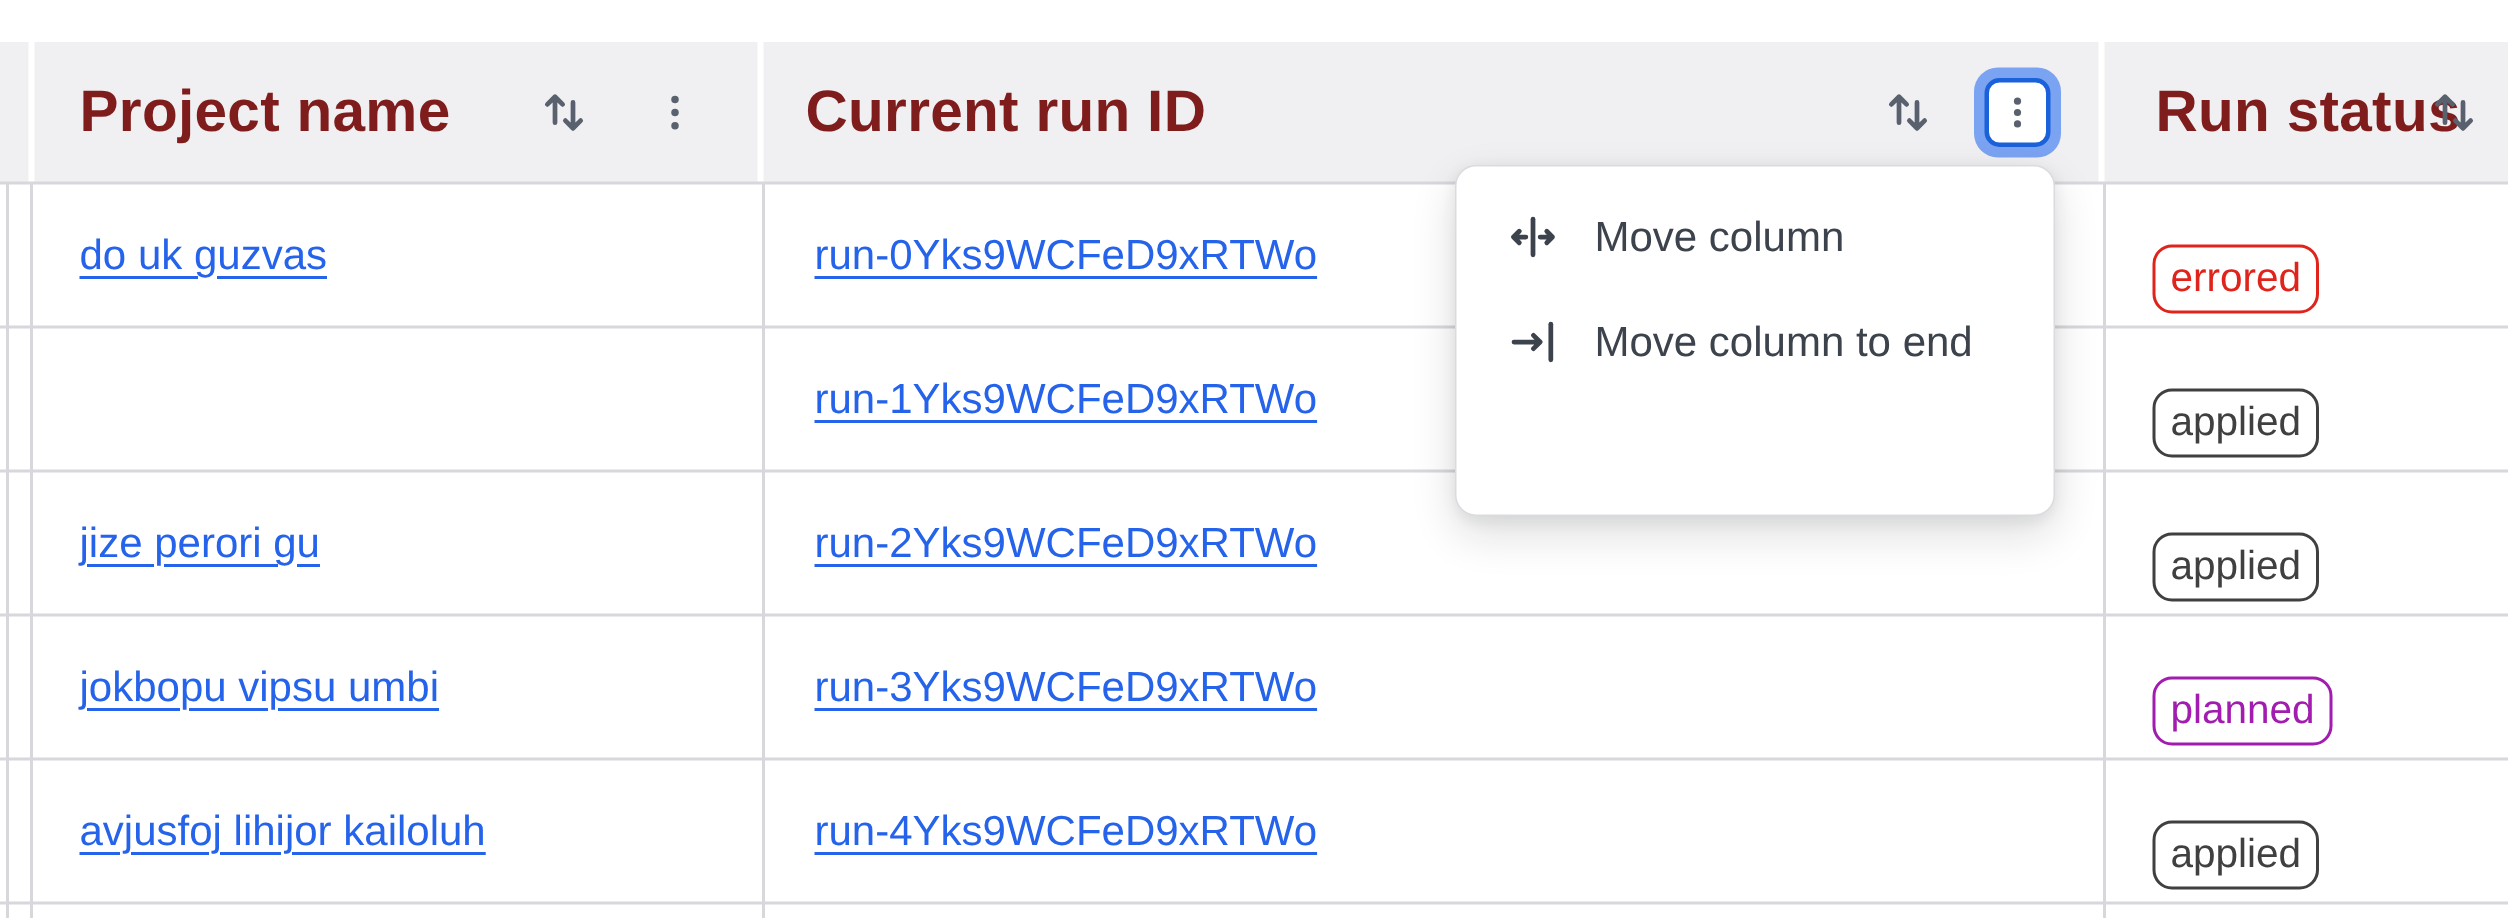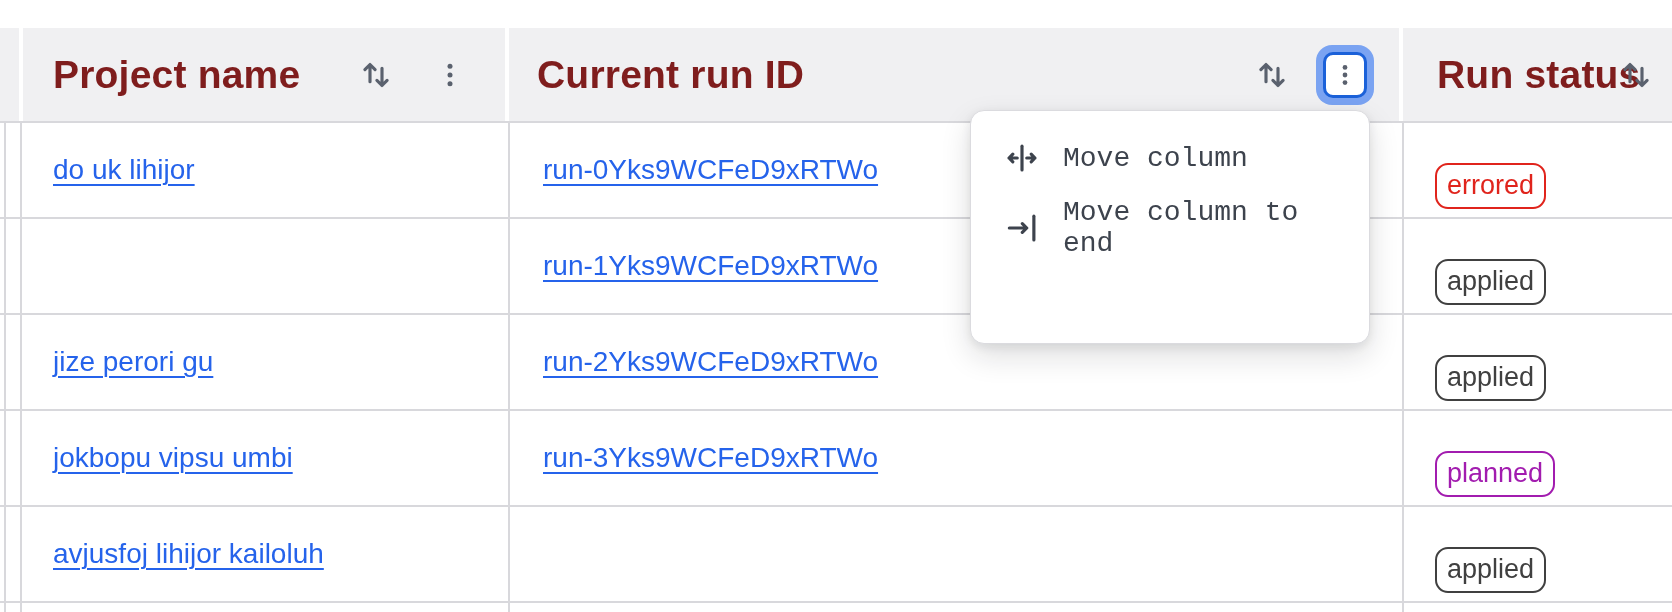--- a/index.html
+++ b/index.html
@@ -65,21 +65,21 @@
   }
   .badge-errored{color:#e0241c;}
   .badge-applied{color:#404040;}
   .badge-planned{color:#a21caf;}
 
   
   .menu{
     position:absolute;left:970px;top:110px;width:400px;height:234px;
     background:#ffffff;border:1px solid #dbdbdf;border-radius:14px;
     box-shadow:0 12px 30px rgba(18,20,28,.14),0 3px 10px rgba(18,20,28,.08);
-    padding:12px 0;box-sizing:border-box;z-index:20;font-family:Liberation Mono, monospace;
+    padding:12px 0;box-sizing:border-box;z-index:20;
   }
   .menu-item{
     height:70px;display:flex;align-items:center;gap:22px;padding:0 24px 0 32px;
     font-size:28px;color:#3d434d;cursor:pointer;
   }
   .menu-item svg{flex:0 0 auto;}
 </style>
 </head>
 <body>
 
@@ -130,21 +130,21 @@
   <div class="hline" style="top:121px"></div>
   <div class="hline" style="top:217px"></div>
   <div class="hline" style="top:313px"></div>
   <div class="hline" style="top:409px"></div>
   <div class="hline" style="top:505px"></div>
   <div class="hline" style="top:601px"></div>
 
   <div id="rows">
     <div class="row" style="top: 122px;">
       <div class="cell cell-project">
-        <a class="link">do uk lihijor</a>
+        <a class="link">do uk guzvas</a>
       </div>
       <div class="cell cell-run">
         <a class="link">run-0Yks9WCFeD9xRTWo</a>
       </div>
       <div class="cell cell-status">
         <span class="badge badge-errored">errored</span>
       </div>
     </div>
 
     <div class="row" style="top: 218px;">
@@ -176,20 +176,23 @@
         <a class="link">run-3Yks9WCFeD9xRTWo</a>
       </div>
       <div class="cell cell-status">
         <span class="badge badge-planned">planned</span>
       </div>
     </div>
 
     <div class="row" style="top: 506px;">
       <div class="cell cell-project">
         <a class="link">avjusfoj lihijor kailoluh</a>
+      </div>
+      <div class="cell cell-run">
+        <a class="link">run-4Yks9WCFeD9xRTWo</a>
       </div>
       <div class="cell cell-status">
         <span class="badge badge-applied">applied</span>
       </div>
     </div>
   </div>
 
   <div class="menu">
     <div class="menu-item">
       <svg width="38" height="38" viewBox="0 0 24 24" fill="none" stroke="#3d434d" stroke-width="2" stroke-linecap="round" stroke-linejoin="round">

